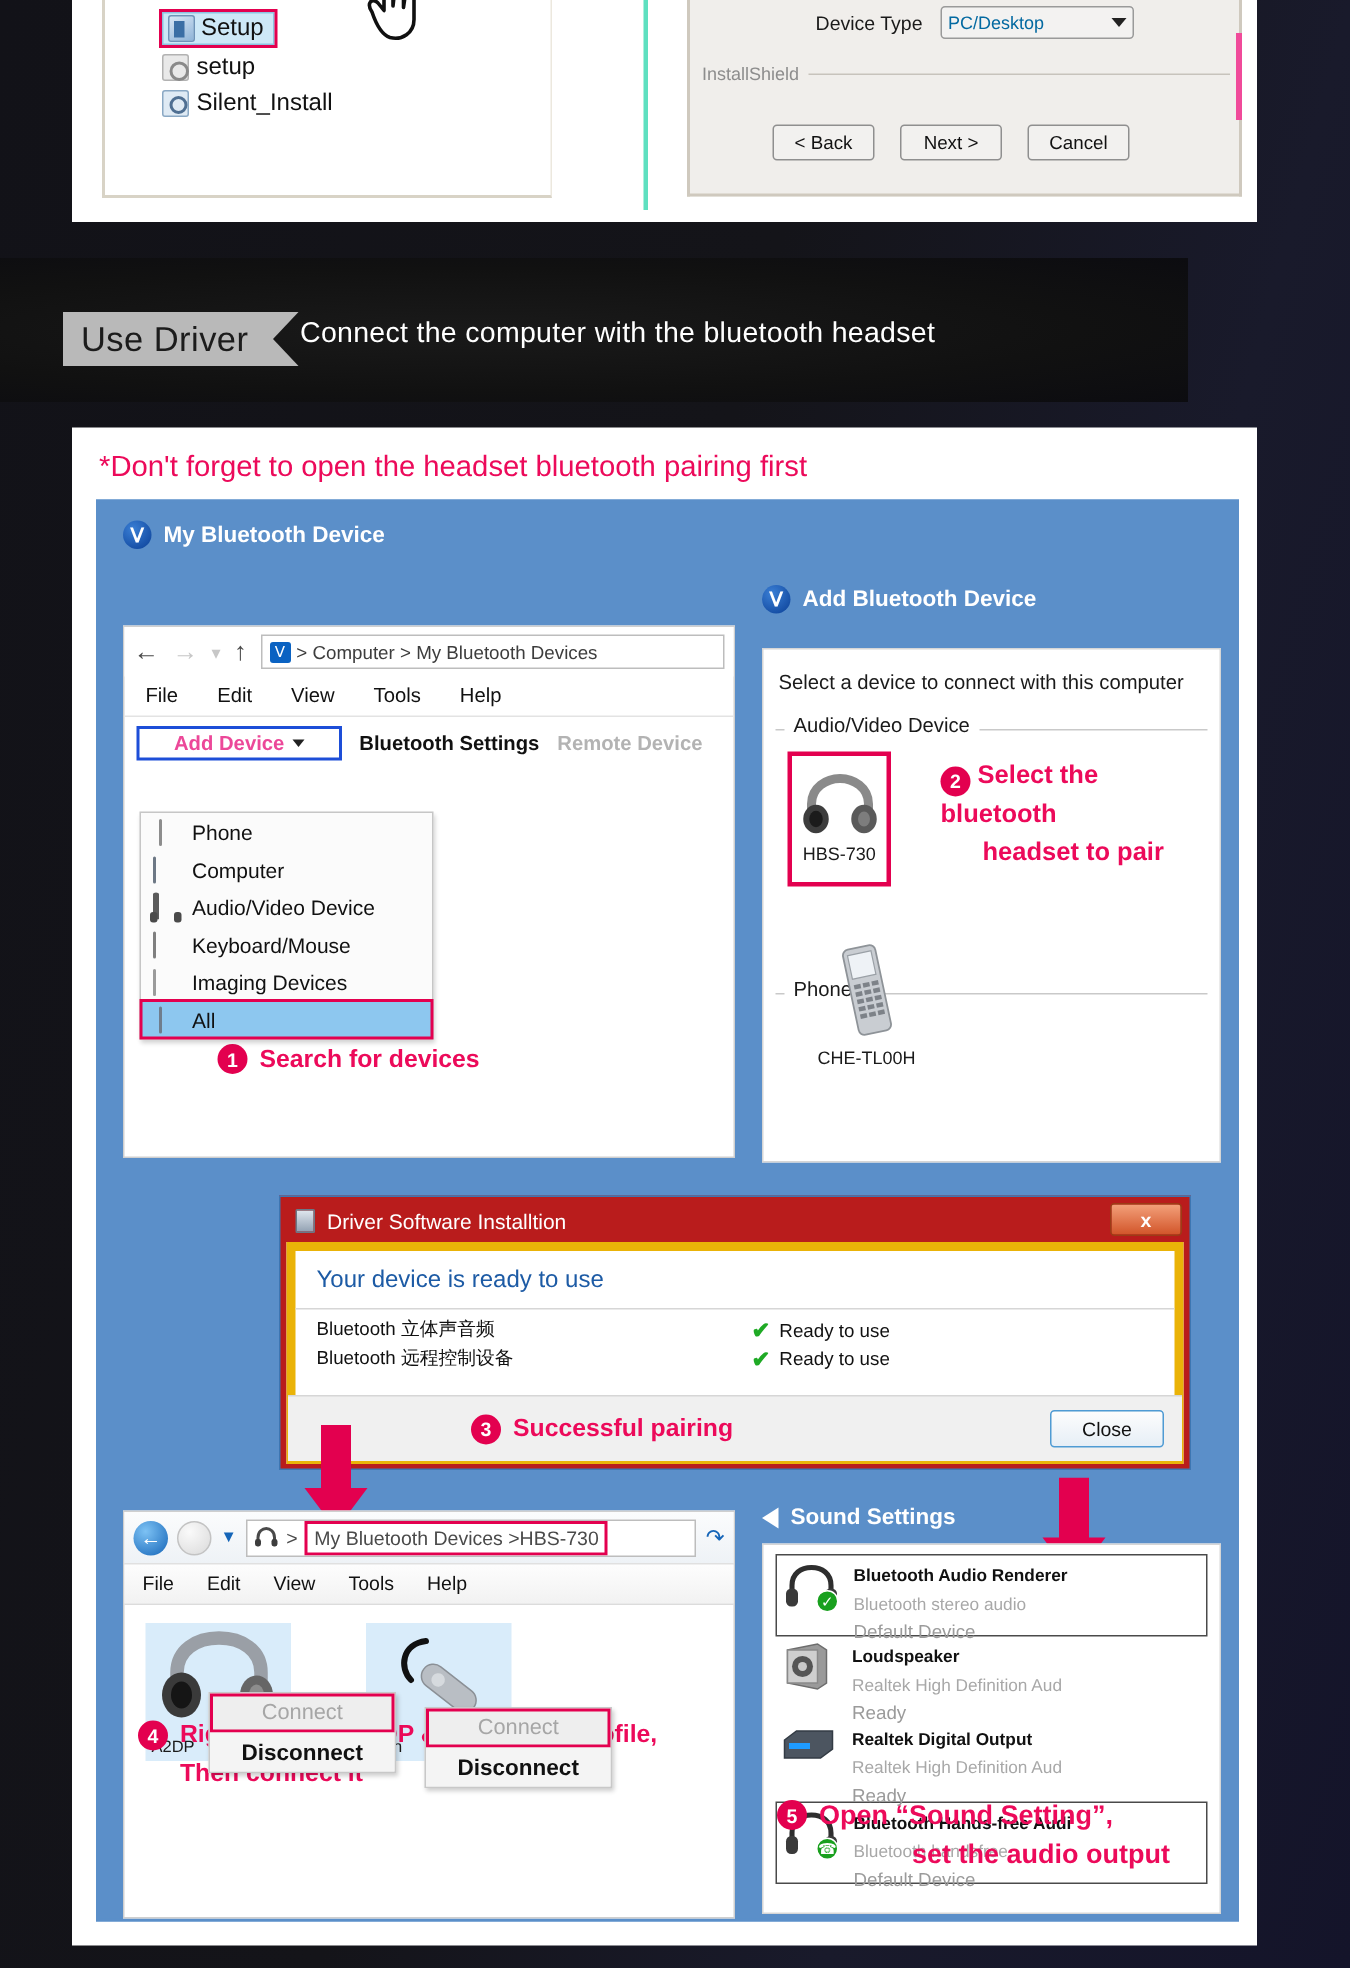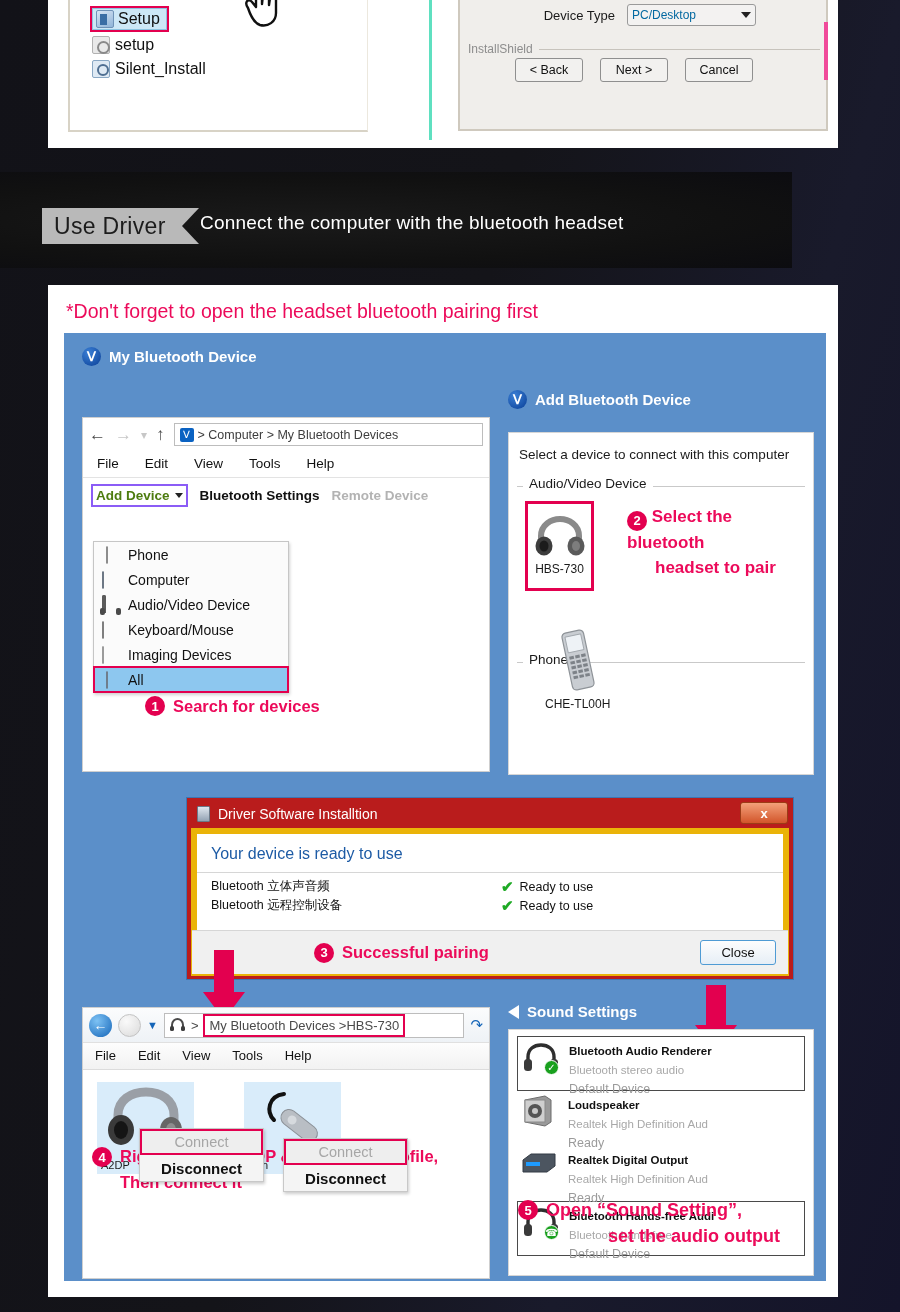--- a/index.html
+++ b/index.html
@@ -20,21 +20,21 @@
   }
   .top-divider {
     position: absolute; left: 381px; top: 0; width: 3px; height: 140px;
     background: #5fe0c0;
   }
   .inst-left {
     position: absolute; left: 20px; top: -16px; width: 300px; height: 148px;
     background: #ffffff; border-left: 2px solid #d8d3c6; border-bottom: 2px solid #d8d3c6;
     border-right: 1px solid #ece8de;
   }
-  .file-row { display: flex; align-items: center; gap: 5px; margin-left: 22px; }
+  .file-row { display: flex; align-items: center; gap: 5px; margin-left: 38px; }
   .file-row + .file-row { margin-top: 6px; }
   .file-label { font-size: 16px; color: #111; font-family: "Liberation Sans", sans-serif; }
   .sel-box {
     display: inline-flex; align-items: center; gap: 4px;
     background: #cde8f7; border: 1px solid #8cc3e0; padding: 1px 6px 1px 3px;
     outline: 2px solid #e3004f;
   }
   .ic { width: 18px; height: 18px; display: inline-block; position: relative; flex: none; }
   .ic-setup { background: linear-gradient(150deg,#d8e6f5,#8fb4d8); border: 1px solid #6f93b8; border-radius: 2px; }
   .ic-setup:after { content: ""; position: absolute; left: 3px; top: 3px; width: 7px; height: 11px; background: #3a6ea5; }
@@ -59,21 +59,21 @@
   .caret-down { width: 0; height: 0; border-left: 5px solid transparent; border-right: 5px solid transparent; border-top: 6px solid #222; }
   .ishield {
     position: absolute; left: 8px; top: 66px; width: 352px; display: flex; align-items: center; gap: 6px;
   }
   .ishield-txt { font-size: 12px; color: #8d8d8d; }
   .ishield-line { flex: 1; height: 1px; background: #c7c3bc; }
   .btn-row { position: absolute; left: 55px; top: 82px; display: flex; gap: 17px; }
   .wbtn {
     width: 68px; height: 24px; background: #f2f1ef; border: 1px solid #8f8f8f;
     border-radius: 3px; font-size: 12.5px; color: #111; display: flex;
-    align-items: center; justify-content: center;
+    align-items: center; justify-content: center; margin-top: 25px;
   }
   .pink-edge { position: absolute; right: -2px; top: 46px; width: 4px; height: 58px; background: #f04a9a; }
 
   
   .steps-band {
     position: absolute; left: 0; top: 172px; width: 792px; height: 96px;
     background: radial-gradient(ellipse at 40% 50%, #1a1a1a 0%, #111111 60%, #0c0c10 100%);
   }
   .steps-tag {
     position: absolute; left: 42px; top: 208px; height: 36px; padding: 0 16px 0 12px;
@@ -129,22 +129,22 @@
     display: flex; align-items: center; gap: 4px; padding: 0 5px; overflow: hidden;
     font-size: 12.5px; color: #3d3d3d; white-space: nowrap;
   }
   .bt-sq {
     width: 14px; height: 14px; background: #0a62c2; border-radius: 2px; color: #fff;
     font-size: 10px; display: inline-flex; align-items: center; justify-content: center; flex: none;
   }
   .menubar { display: flex; gap: 26px; padding: 5px 14px 6px; font-size: 13.5px; color: #111; border-bottom: 1px solid #e3e3e3; }
   .toolbar2 { position: relative; display: flex; align-items: center; gap: 12px; padding: 6px 6px 4px 8px; font-size: 13.5px; }
   .add-dev {
-    display: inline-flex; align-items: center; gap: 5px; font-weight: bold; color: #4d7c0f;
-    border: 2px solid #8b5cf6; padding: 2px 3px;
+    display: inline-flex; align-items: center; gap: 5px; font-weight: bold; color: #ec4899;
+    border: 2px solid #1d4ed8; padding: 2px 23px;
   }
   .bts { font-weight: bold; color: #111; }
   .remote-dev { color: #b3b3b3; font-weight: bold; }
   .dropdown {
     position: absolute; left: 10px; top: 63px; width: 196px; background: #fbfbfb;
     border: 1px solid #c6c6c6; box-shadow: 1px 2px 3px rgba(0,0,0,.18); z-index: 5;
   }
   .ditem { display: flex; align-items: center; gap: 9px; padding: 2px 8px; height: 25px; font-size: 14px; color: #111; }
   .ditem.sel { background: #8dc7ef; outline: 2px solid #e3004f; outline-offset: -1px; }
   .dic { width: 17px; height: 15px; flex: none; position: relative; }

